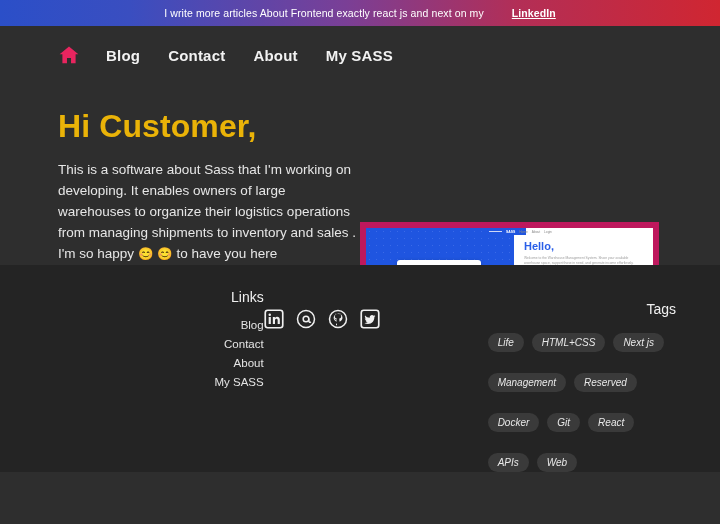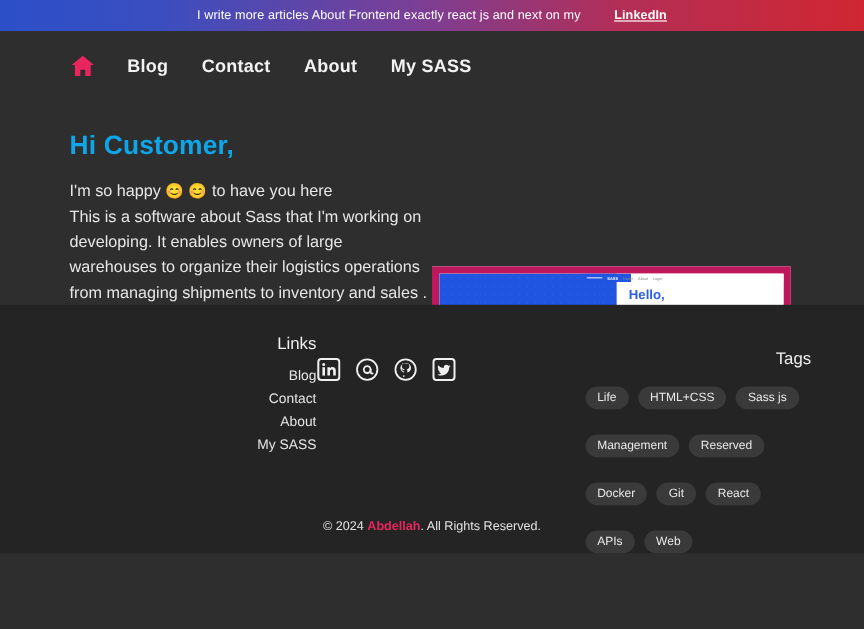--- a/index.html
+++ b/index.html
@@ -32,21 +32,21 @@
     text-decoration: none; letter-spacing: .2px;
   }
 
   
   .hero {
     flex: 1 1 auto; background: #2e2e2e; display: flex;
     padding: 18px 60px 0 58px; position: relative;
   }
   .hero-left { width: 302px; padding-top: 6px; }
   .hero-title {
-    color: #0ea5e9; font-size: 22px; font-weight: bold;
+    color: #eab308; font-size: 32px; font-weight: bold;
     letter-spacing: .1px; margin-bottom: 14px;
   }
   .hero-body { color: #e6e6e6; font-size: 13.5px; line-height: 21px; }
   .hero-body .emoji { font-size: 12.5px; }
 
   
   .shot {
     position: absolute; left: 360px; top: 138px;
     width: 299px; height: 167px;
     background: #ffffff; overflow: hidden;
@@ -109,21 +109,21 @@
   .col-social { width: 190px; padding-top: 14px; }
   .col-tags { width: 200px; padding-top: 12px; margin-left: 45px; }
   .col-head { color: #f0f0f0; font-size: 14px; margin-bottom: 16px; }
   .col-links .col-head { margin-bottom: 14px; }
   .link-list a {
     display: block; color: #e4e4e4; font-size: 11.5px;
     text-decoration: none; margin-bottom: 7px;
   }
   .social-row { display: flex; gap: 12px; align-items: center; margin-top: 6px; }
   .social-row svg { display: block; }
-  .tag-rows { display: flex; flex-wrap: wrap; gap: 21px 8px; max-width: 190px; }
+  .tag-rows { display: flex; flex-wrap: wrap; gap: 21px 8px; max-width: 190px; font-style: italic; }
   .tag {
     background: #3a3a3a; color: #e8e8e8; font-size: 10px;
     border-radius: 10px; padding: 4px 10px; white-space: nowrap;
   }
   .copyright {
     position: absolute; bottom: 16px; left: 0; right: 0;
     text-align: center; color: #e2e2e2; font-size: 10.5px;
   }
   .copyright .name { color: #e8255f; font-weight: bold; }
 </style>
@@ -148,27 +148,27 @@
       <a href="#">Contact</a>
       <a href="#">About</a>
       <a href="#">My SASS</a>
     </nav>
   </div>
 
   <div class="hero">
     <div class="hero-left">
       <h1 class="hero-title">Hi Customer,</h1>
       <div class="hero-body">
+        <div>This is a software about Sass that I'm working on developing. It enables owners of large warehouses to organize their logistics operations from managing shipments to inventory and sales .</div>
         <div>
           <span>I'm so happy</span>
           <span class="emoji">😊</span>
           <span class="emoji">😊</span>
           <span>to have you here</span>
         </div>
-        <div>This is a software about Sass that I'm working on developing. It enables owners of large warehouses to organize their logistics operations from managing shipments to inventory and sales .</div>
       </div>
     </div>
 
     <div class="shot">
       <div class="shot-left">
         <div class="signup-card">
           <div class="signup-title">Hi Admin! 😎 you can create an new Account Now</div>
 
           <div class="fld-label">Username</div>
           <div class="fld">Ahmed</div>
@@ -251,32 +251,28 @@
             </svg>
           </a>
         </div>
       </div>
 
       <div class="col-tags">
         <div class="col-head">Tags</div>
         <div class="tag-rows">
           <span class="tag">Life</span>
           <span class="tag">HTML+CSS</span>
-          <span class="tag">Sass js</span>
+          <span class="tag">Next js</span>
           <span class="tag">Management</span>
           <span class="tag">Reserved</span>
           <span class="tag">Docker</span>
           <span class="tag">Git</span>
           <span class="tag">React</span>
           <span class="tag">APIs</span>
           <span class="tag">Web</span>
         </div>
       </div>
 
     </div>
 
-    <div class="copyright">
-      <span>© 2024</span>
-      <span class="name">Abdellah</span><span>. All Rights Reserved.</span>
-    </div>
   </div>
 
 </div>
 
 </body></html>

